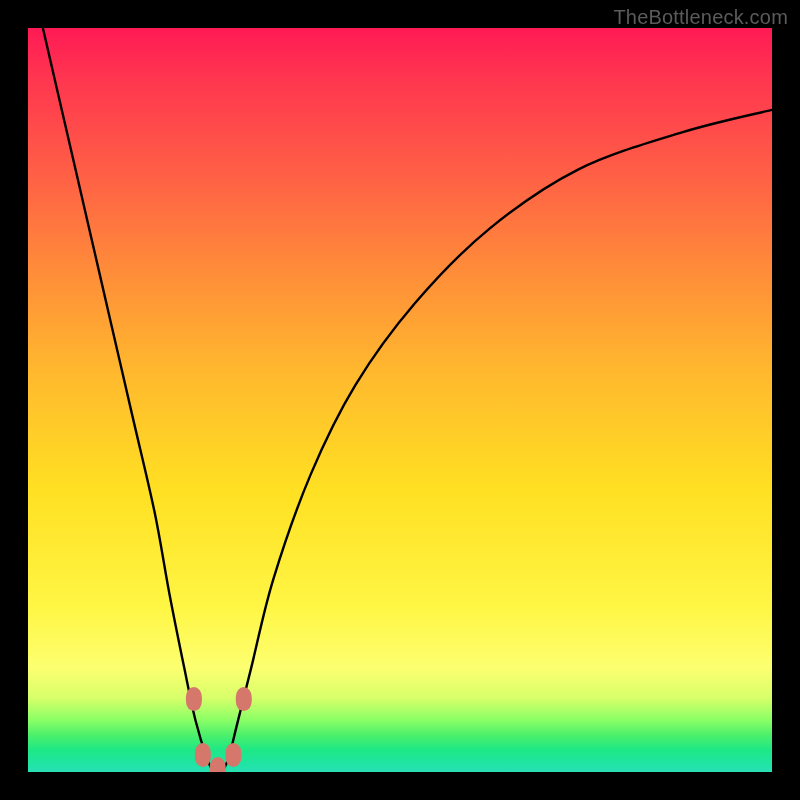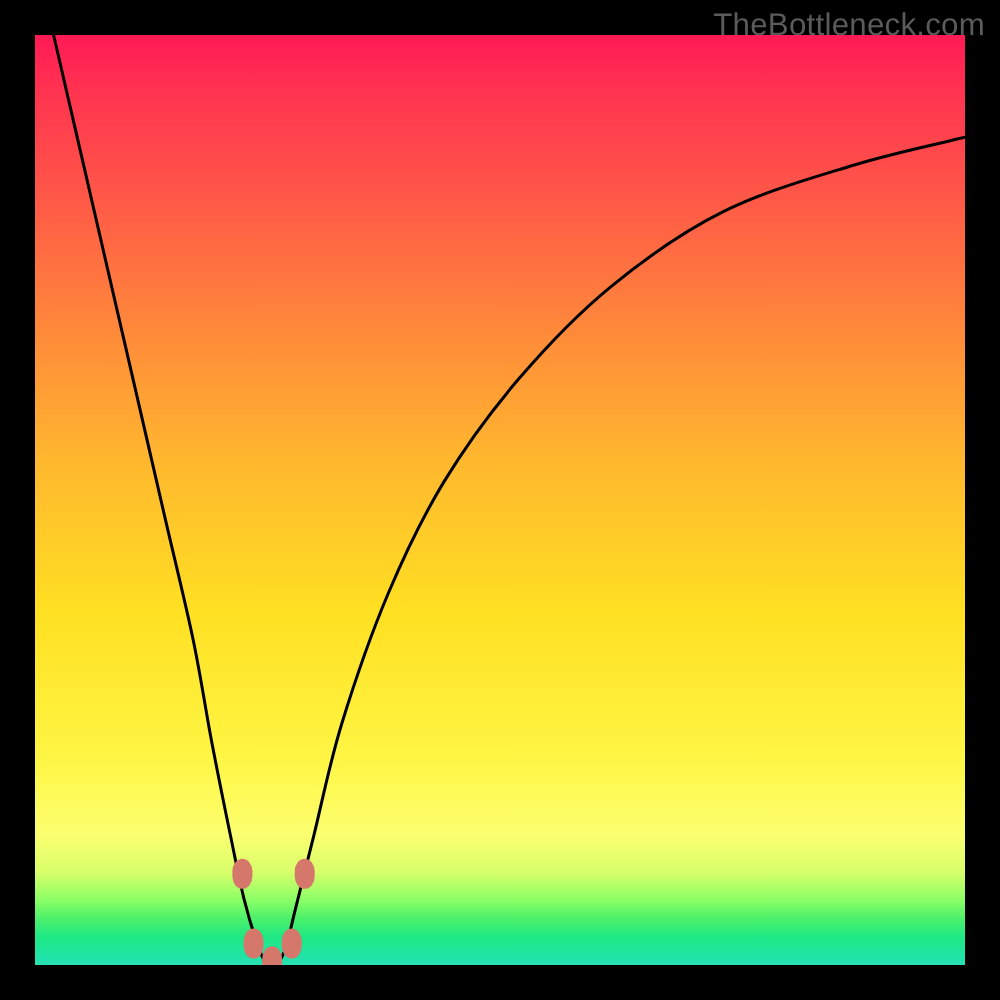--- a/index.html
+++ b/index.html
@@ -40,21 +40,21 @@
       #4df06a 95%,
       #1ee885 97%,
       #1fe4a5 99%,
       #29e0b4 100%
     );
   }
   .watermark {
     position: absolute;
     top: 6px;
     right: 12px;
-    font-size: 25px;
+    font-size: 20px;
     font-weight: 500;
     color: #5b5b5b;
     letter-spacing: 0.2px;
     user-select: none;
   }
   svg.curve {
     position: absolute;
     left: 0;
     top: 0;
     width: 744px;

